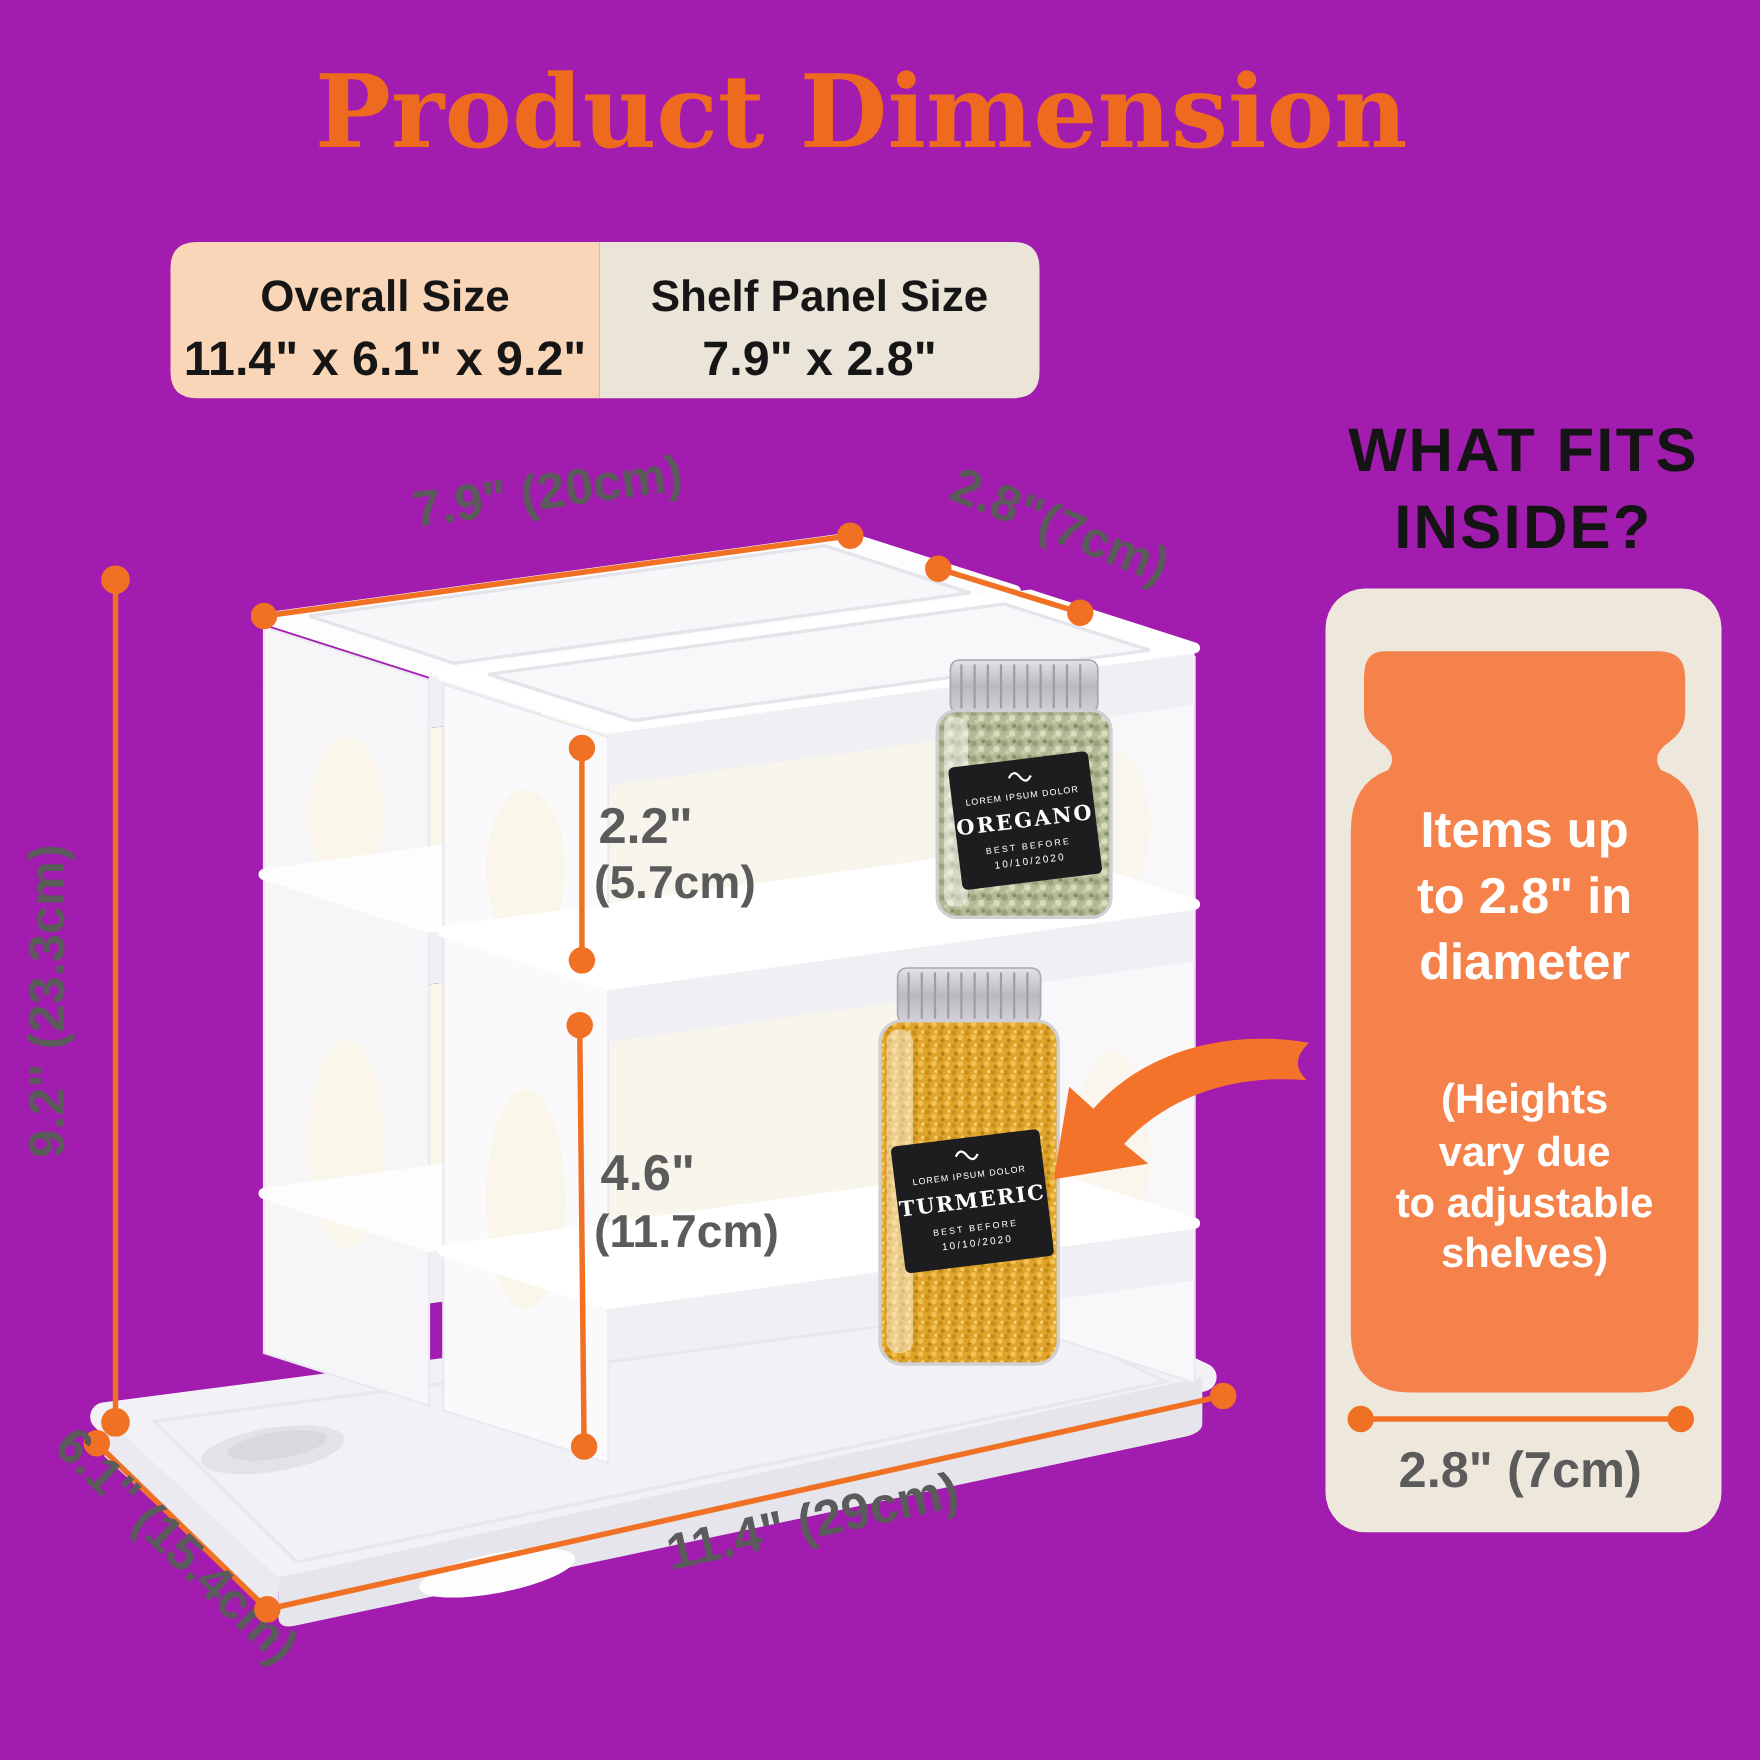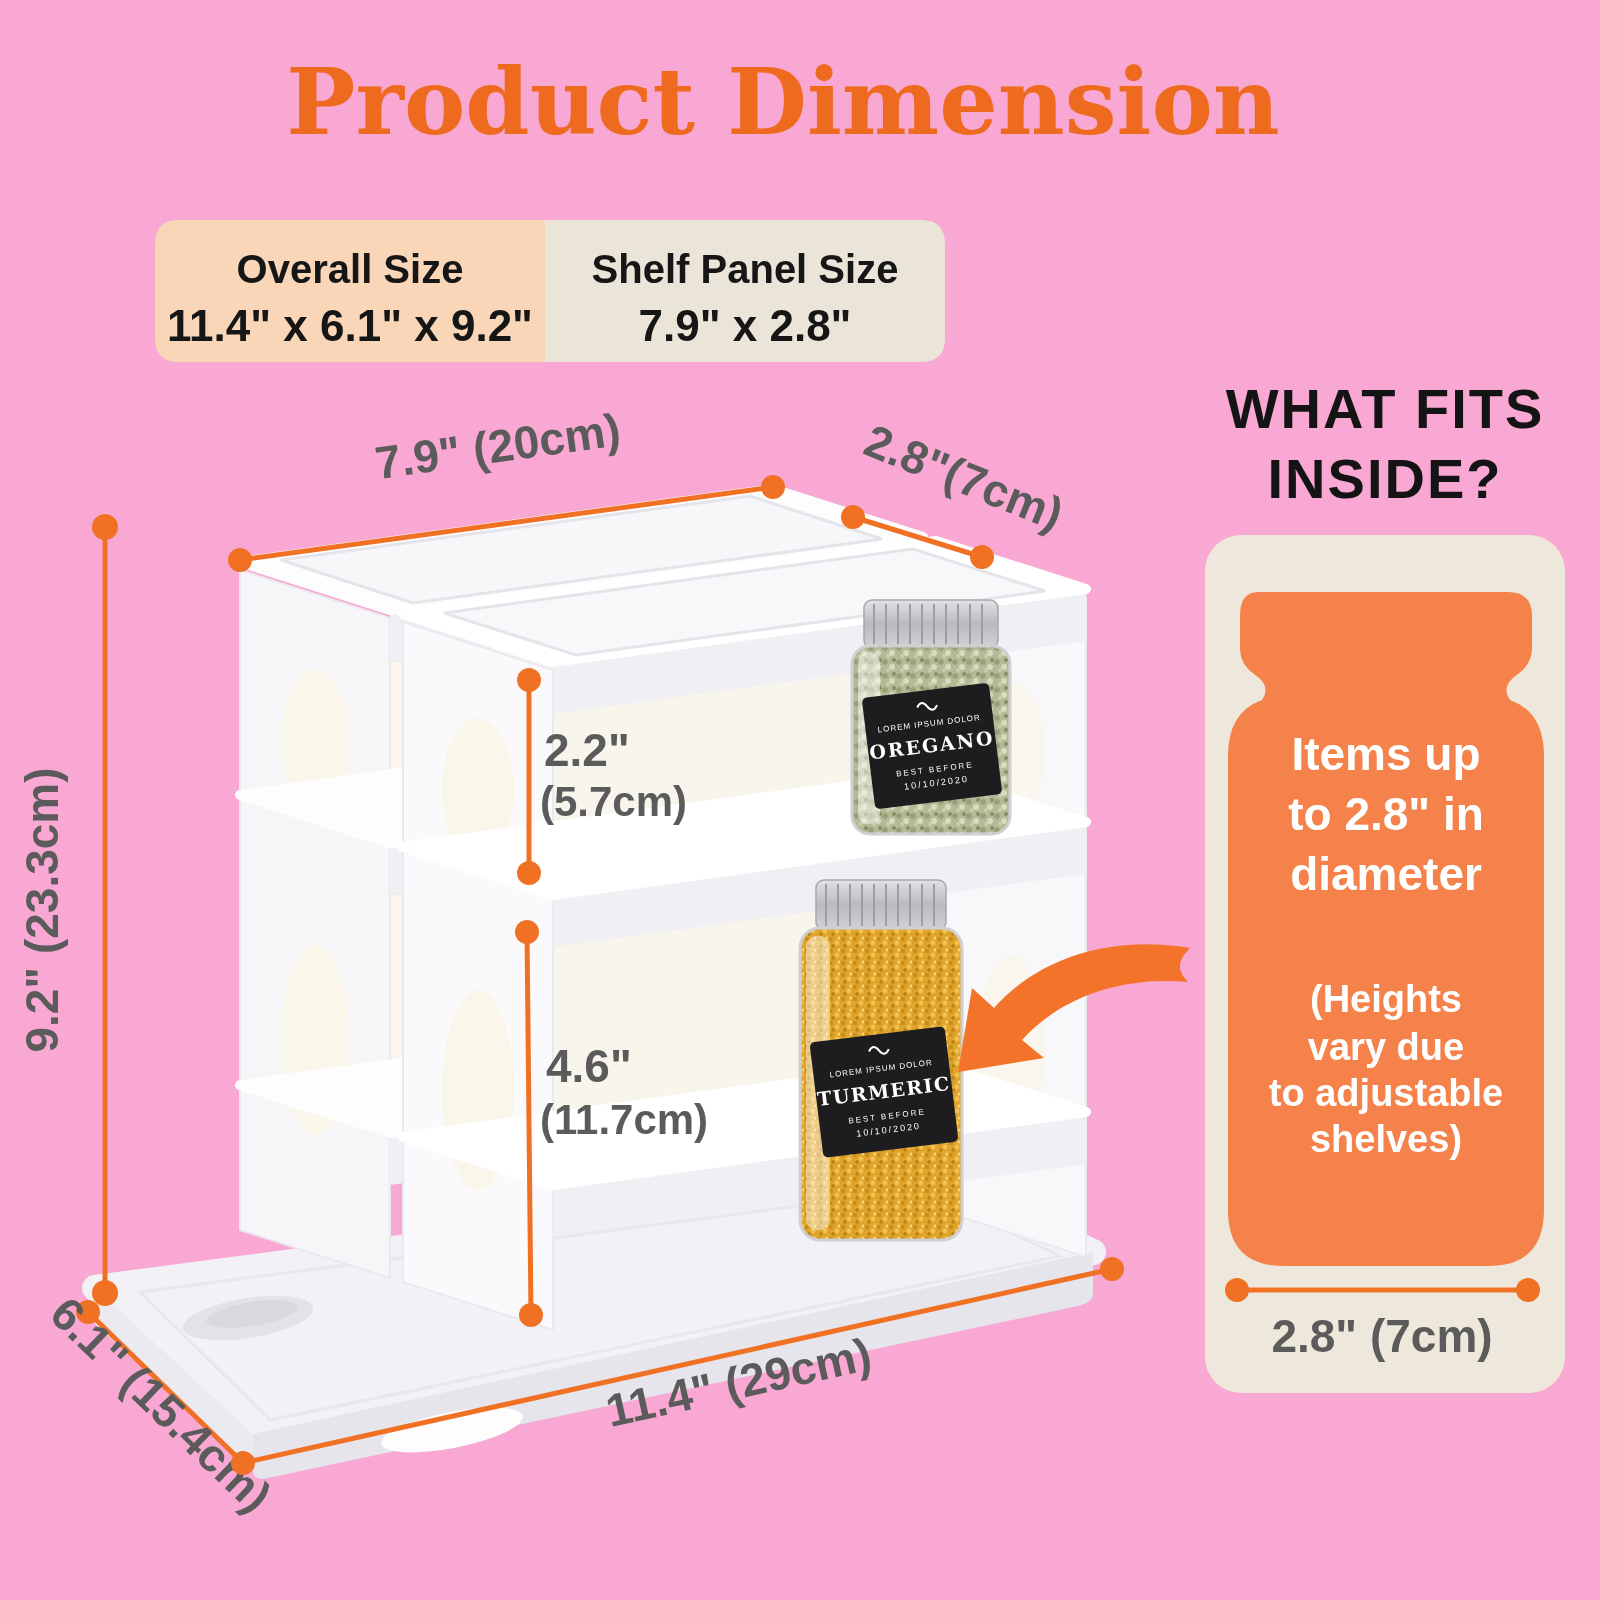--- a/index.html
+++ b/index.html
@@ -1,16 +1,16 @@
 <!DOCTYPE html>
 <html><head>
 <meta charset="utf-8">
 <style>
   html,body{margin:0;padding:0;background:#e8e4da;}
-  .canvas{position:relative;width:1600px;height:1600px;background:#f9a8d4;overflow:hidden;
+  .canvas{position:relative;width:1600px;height:1600px;background:#a21caf;overflow:hidden;
           font-family:"Liberation Sans",sans-serif;text-align:center;}
   svg{position:absolute;left:0;top:0;}
   text{user-select:none;}
   .t-title{font-family:"DejaVu Serif",serif;font-weight:bold;fill:#ED6A1E;}
   .t-box-label{font-weight:bold;fill:#161616;}
   .t-box-value{font-weight:bold;fill:#161616;}
   .t-dim{font-weight:bold;fill:#5B5B5B;}
   .t-head{font-weight:bold;fill:#141414;letter-spacing:2px;}
   .t-jar{font-weight:bold;fill:#FFFFFF;}
   .t-lbl{fill:#FFFFFF;}

